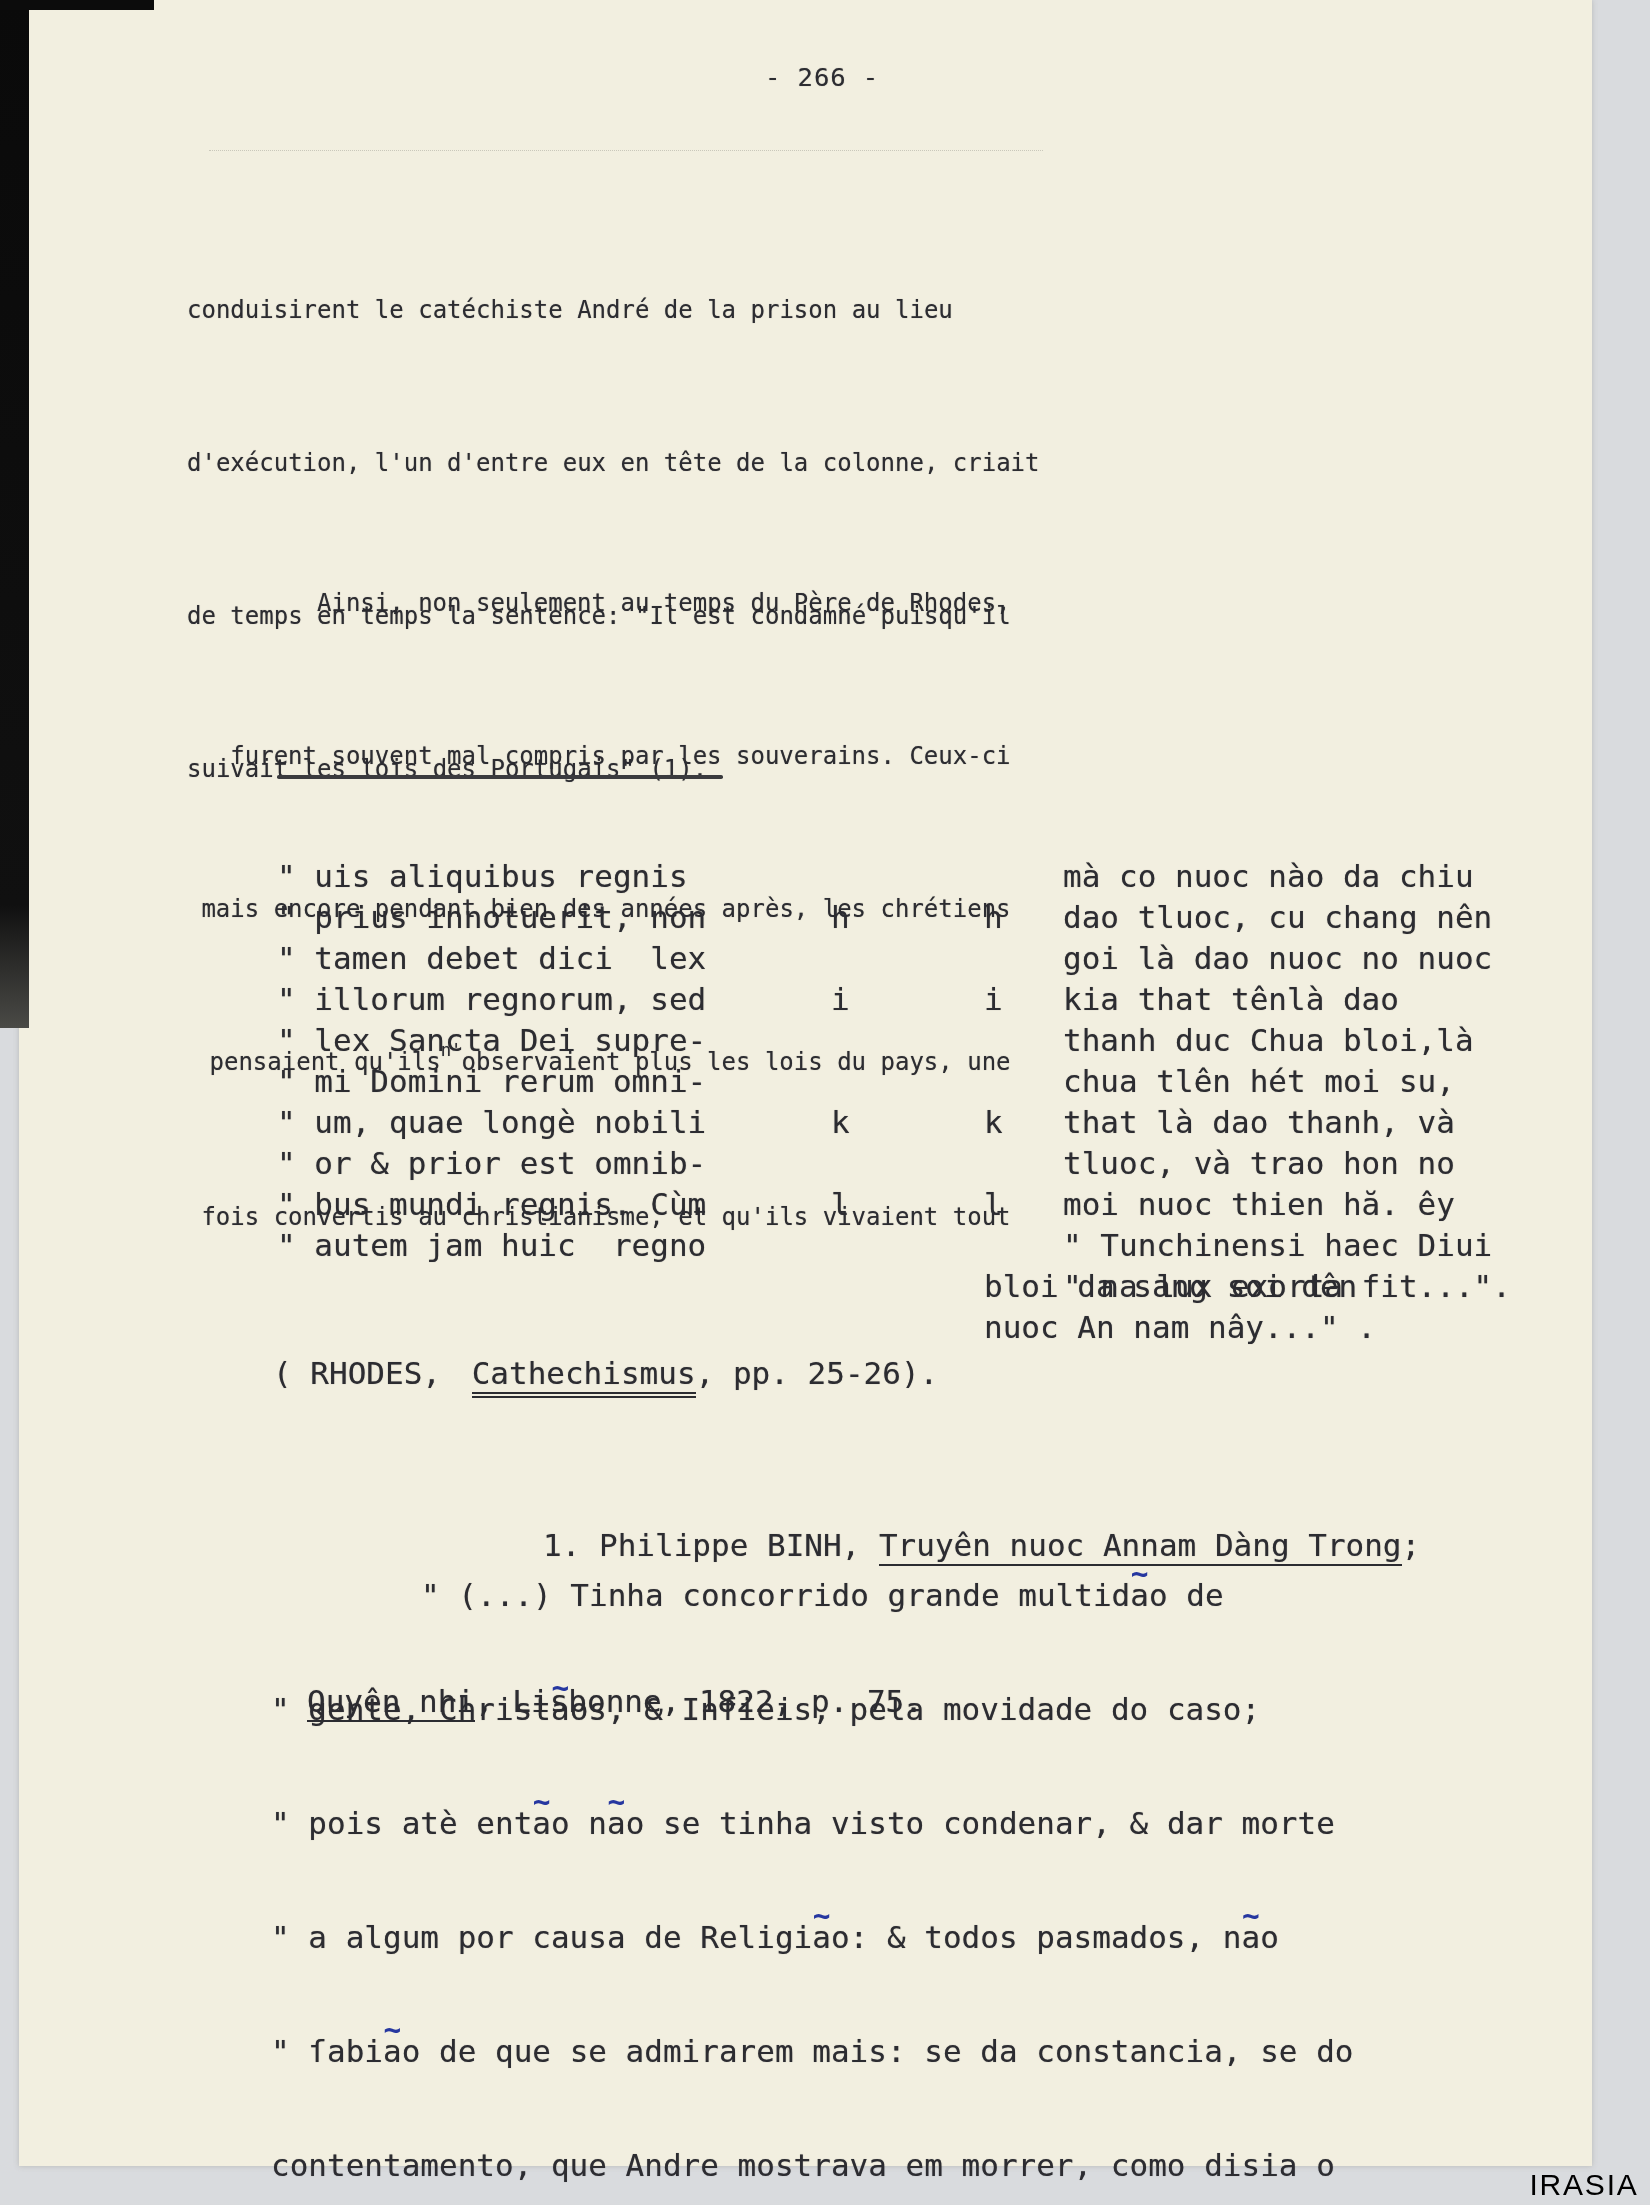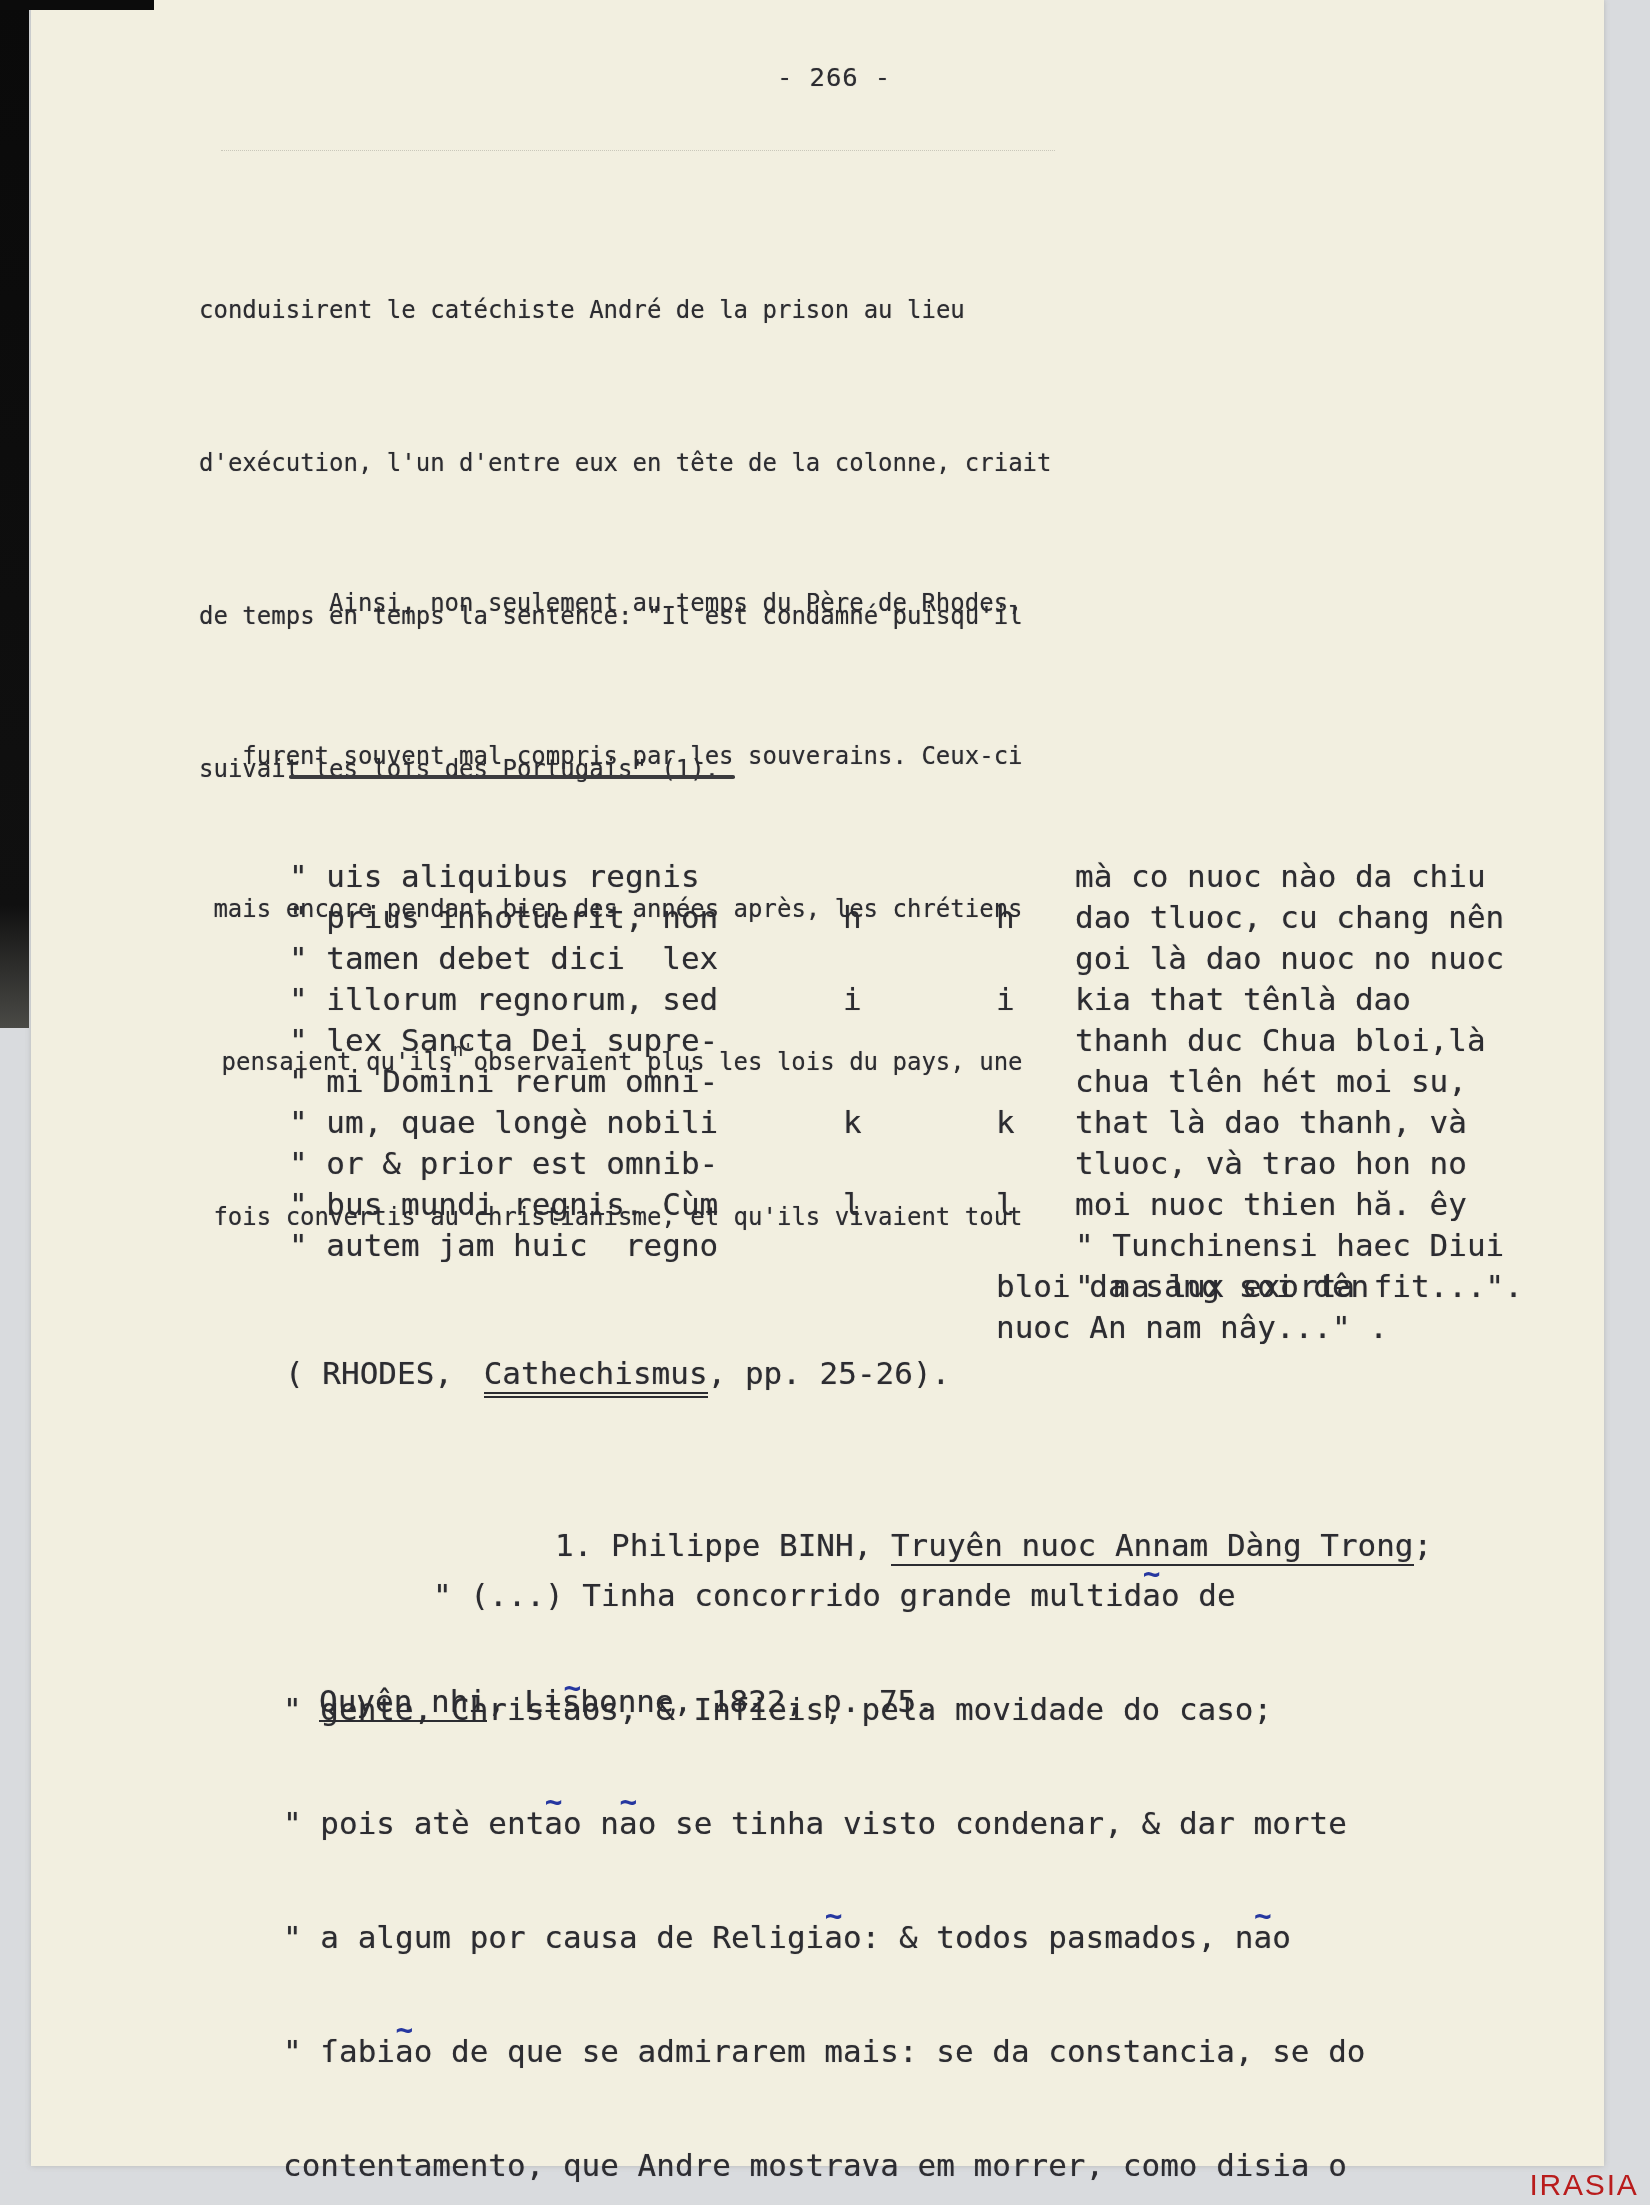--- a/index.html
+++ b/index.html
@@ -11,21 +11,21 @@
   *{margin:0;padding:0;box-sizing:border-box;}
   html,body{width:1651px;height:2206px;}
   body{
     background:var(--bg);
     font-family:"DejaVu Sans Mono","Liberation Mono",monospace;
     color:var(--ink);
     position:relative;
     overflow:hidden;
   }
   #paper{
-    position:absolute;left:31px;top:0;width:1573px;height:2166px;
+    position:absolute;left:19px;top:0;width:1573px;height:2166px;
     background:var(--paper);
     box-shadow:0 0 5.3px rgba(120,120,110,.35);
   }
   .edge-black-left{
     position:absolute;left:0;top:0;width:29px;height:1028px;
     background:linear-gradient(to bottom,#0a0a0a 0%,#101010 88%,#4a4a46 100%);
   }
   .edge-black-top{
     position:absolute;left:0;top:0;width:154px;height:9.7px;background:#0c0c0c;
   }
@@ -60,21 +60,21 @@
   .seg-u2{border-bottom:6.2px double var(--ink);padding-bottom:0.9px;margin-left:12px;}
   .seg-s{font-size:.72em;position:relative;top:-.8em;}
   .tl{position:relative;display:inline-block;}
   .tlm{
     position:absolute;left:50%;top:-0.55em;transform:translateX(-50%);
     color:var(--blue);font-size:.95em;line-height:1;text-shadow:none;font-weight:bold;
   }
   #watermark{
     position:absolute;right:12.4px;top:2168px;
     font-family:"Liberation Sans","DejaVu Sans",sans-serif;
-    font-size:30px;color:#b91c1c;letter-spacing:1.8px;
+    font-size:30px;color:#000000;letter-spacing:1.8px;
   }
 </style>
 </head>
 <body>
 
 <div id="paper">
 
   <div id="page-number" class="line">- 266 -</div>
 
   <div class="faint-line"></div>

